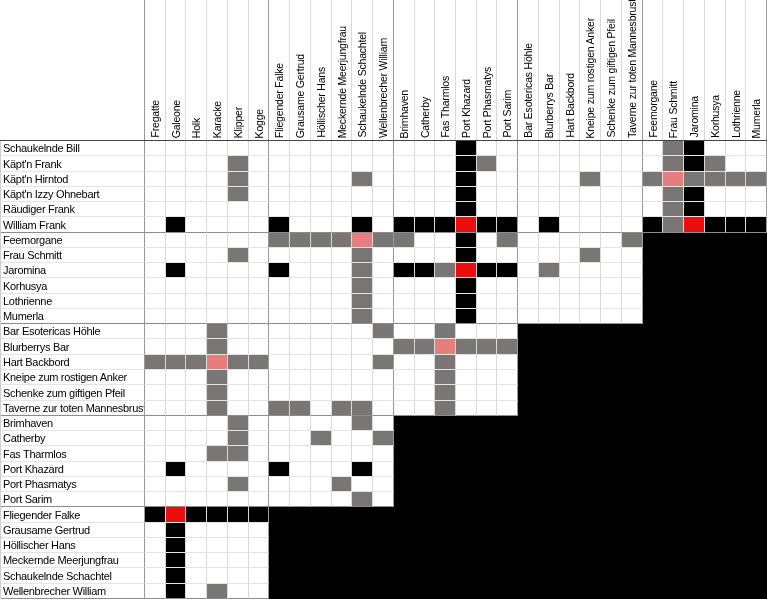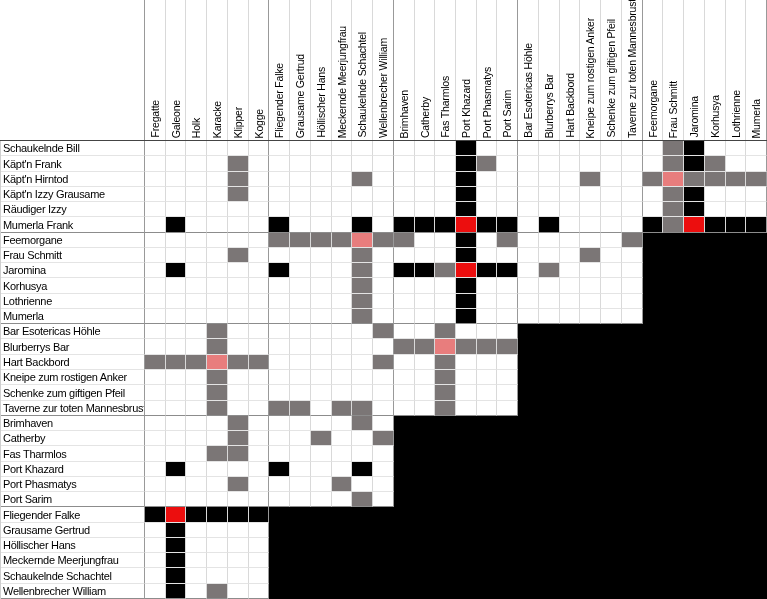--- a/index.html
+++ b/index.html
@@ -123,23 +123,23 @@
         <span>Lothrienne</span>
       </div>
       <div class="hcell" style="left: 746px; width: 21px; height: 140px; border-right: 1px solid rgb(153, 153, 153);">
         <span>Mumerla</span>
       </div>
     </div>
   <div id="rowheads">
       <div class="rlabel" style="top: 141px; height: 15px; border-right: 1px solid rgb(153, 153, 153); border-bottom: 1px solid rgb(228, 228, 228);">Schaukelnde Bill</div>
       <div class="rlabel" style="top: 156px; height: 16px; border-right: 1px solid rgb(153, 153, 153); border-bottom: 1px solid rgb(228, 228, 228);">Käpt'n Frank</div>
       <div class="rlabel" style="top: 172px; height: 15px; border-right: 1px solid rgb(153, 153, 153); border-bottom: 1px solid rgb(228, 228, 228);">Käpt'n Hirntod</div>
-      <div class="rlabel" style="top: 187px; height: 15px; border-right: 1px solid rgb(153, 153, 153); border-bottom: 1px solid rgb(228, 228, 228);">Käpt'n Izzy Grausame</div>
-      <div class="rlabel" style="top: 202px; height: 15px; border-right: 1px solid rgb(153, 153, 153); border-bottom: 1px solid rgb(228, 228, 228);">Räudiger Izzy</div>
-      <div class="rlabel" style="top: 217px; height: 16px; border-right: 1px solid rgb(153, 153, 153); border-bottom: 1px solid rgb(140, 140, 140);">Mumerla Frank</div>
+      <div class="rlabel" style="top: 187px; height: 15px; border-right: 1px solid rgb(153, 153, 153); border-bottom: 1px solid rgb(228, 228, 228);">Käpt'n Izzy Ohnebart</div>
+      <div class="rlabel" style="top: 202px; height: 15px; border-right: 1px solid rgb(153, 153, 153); border-bottom: 1px solid rgb(228, 228, 228);">Räudiger Frank</div>
+      <div class="rlabel" style="top: 217px; height: 16px; border-right: 1px solid rgb(153, 153, 153); border-bottom: 1px solid rgb(140, 140, 140);">William Frank</div>
       <div class="rlabel" style="top: 233px; height: 15px; border-right: 1px solid rgb(153, 153, 153); border-bottom: 1px solid rgb(228, 228, 228);">Feemorgane</div>
       <div class="rlabel" style="top: 248px; height: 15px; border-right: 1px solid rgb(153, 153, 153); border-bottom: 1px solid rgb(228, 228, 228);">Frau Schmitt</div>
       <div class="rlabel" style="top: 263px; height: 15px; border-right: 1px solid rgb(153, 153, 153); border-bottom: 1px solid rgb(228, 228, 228);">Jaromina</div>
       <div class="rlabel" style="top: 278px; height: 16px; border-right: 1px solid rgb(153, 153, 153); border-bottom: 1px solid rgb(228, 228, 228);">Korhusya</div>
       <div class="rlabel" style="top: 294px; height: 15px; border-right: 1px solid rgb(153, 153, 153); border-bottom: 1px solid rgb(228, 228, 228);">Lothrienne</div>
       <div class="rlabel" style="top: 309px; height: 15px; border-right: 1px solid rgb(153, 153, 153); border-bottom: 1px solid rgb(140, 140, 140);">Mumerla</div>
       <div class="rlabel" style="top: 324px; height: 15px; border-right: 1px solid rgb(153, 153, 153); border-bottom: 1px solid rgb(228, 228, 228);">Bar Esotericas Höhle</div>
       <div class="rlabel" style="top: 339px; height: 16px; border-right: 1px solid rgb(153, 153, 153); border-bottom: 1px solid rgb(228, 228, 228);">Blurberrys Bar</div>
       <div class="rlabel" style="top: 355px; height: 15px; border-right: 1px solid rgb(153, 153, 153); border-bottom: 1px solid rgb(228, 228, 228);">Hart Backbord</div>
       <div class="rlabel" style="top: 370px; height: 15px; border-right: 1px solid rgb(153, 153, 153); border-bottom: 1px solid rgb(228, 228, 228);">Kneipe zum rostigen Anker</div>

